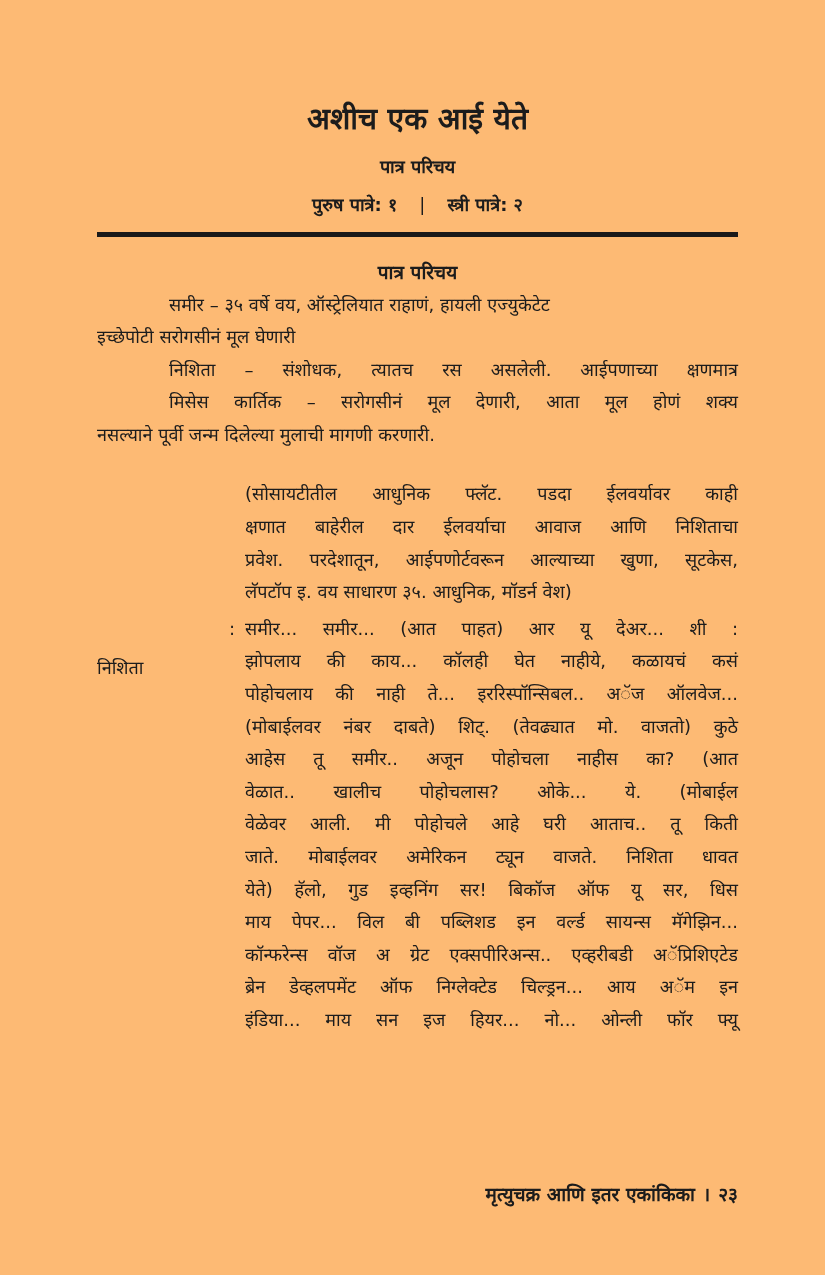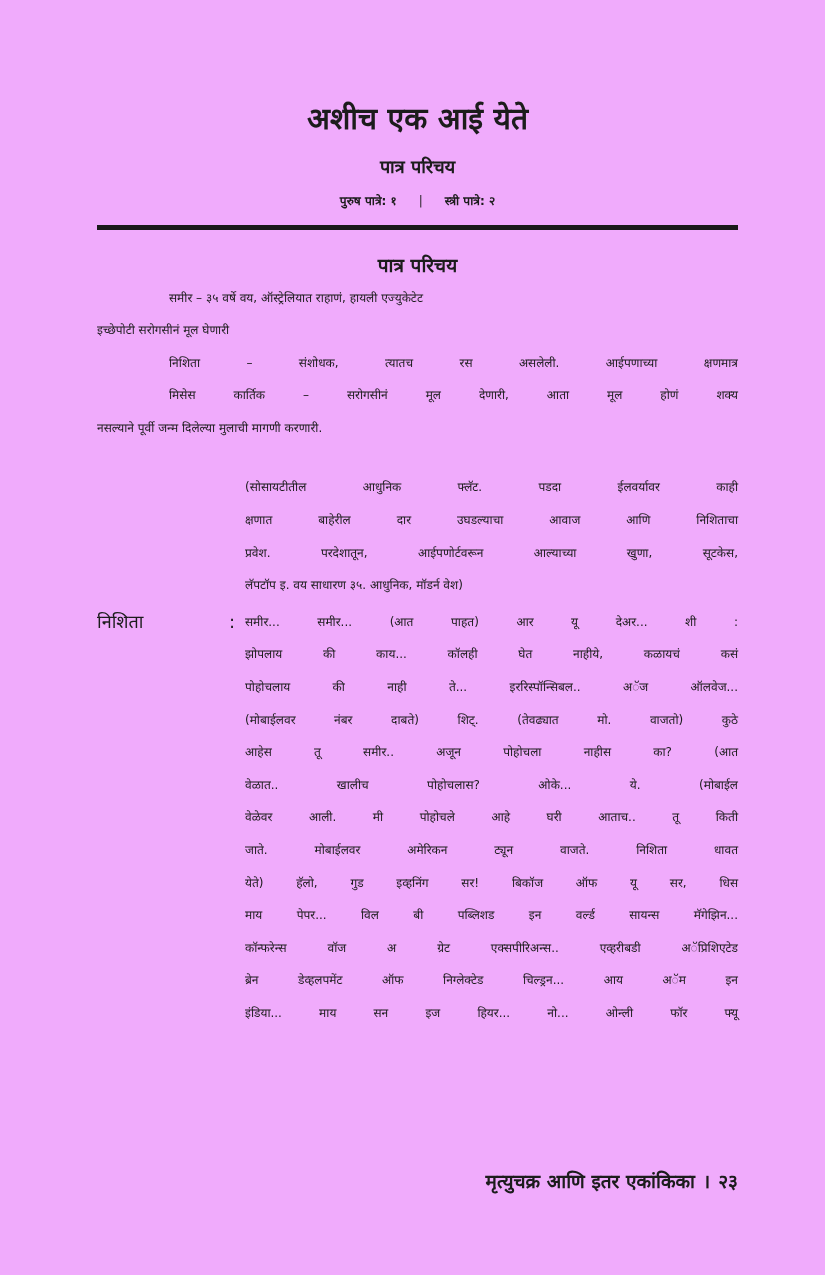--- a/index.html
+++ b/index.html
@@ -1,20 +1,20 @@
 <!DOCTYPE html>
 <html><head>
 <meta charset="utf-8">
 <style>
   html, body { margin: 0; padding: 0; background: #e8e8e8; }
   .page {
     width: 825px;
     height: 1275px;
     margin: 0 auto;
-    background: #f0abfc;
+    background: #fdba74;
     color: #1c1c1c;
     font-family: "DejaVu Sans", sans-serif;
     position: relative;
     box-sizing: border-box;
     padding: 100px 87px 0 97px;
     overflow: hidden;
   }
   .col { width: 641px; }
 
   .title {
@@ -25,72 +25,73 @@
     margin: 0 0 16px 0;
   }
   .subtitle {
     text-align: center;
     font-size: 18px;
     font-weight: bold;
     margin: 0 0 14px 0;
   }
   .cast-count-line {
     text-align: center;
-    font-size: 12px;
+    font-size: 18px;
     font-weight: bold;
     margin: 0 0 16px 0;
   }
   .cast-count-line .sep { margin: 0 22px; font-weight: normal; }
 
   .rule {
     height: 5px;
     background: #1a1a1a;
     margin: 0 0 22px 0;
   }
 
   .section-heading {
     text-align: center;
     font-size: 19px;
     font-weight: bold;
     margin: 0 0 4px 0;
   }
 
-  .bodytext { font-size: 12px; line-height: 32.6px; }
+  .bodytext { font-size: 18px; line-height: 32.6px; }
 
   .line { text-align: left; }
   .line.j { text-align: justify; text-align-last: justify; }
   .line.ind { text-indent: 72px; }
 
   .stage-block {
     margin-left: 148px;
     margin-top: 27px;
   }
 
   .dialogue-row {
     display: flex;
     margin-top: 4px;
   }
   .speaker {
     width: 132px;
     flex: none;
     font-size: 18px;
     line-height: 32.6px;
+    margin-top: 39px;
   }
   .colon {
     width: 16px;
     flex: none;
     font-size: 18px;
     line-height: 32.6px;
   }
   .dlg-lines { flex: 1; min-width: 0; }
 
   .footer {
     position: absolute;
     right: 87px;
-    bottom: 81px;
+    bottom: 68px;
     font-size: 19px;
     font-weight: bold;
     text-align: left;
   }
   .footer .sep { margin: 0 8px; }
 </style>
 </head>
 <body>
 
 <div class="page">
@@ -111,21 +112,21 @@
     <div class="bodytext">
         <div class="line ind">समीर – ३५ वर्षे वय, ऑस्ट्रेलियात राहाणं, हायली एज्युकेटेट</div>
         <div class="line">इच्छेपोटी सरोगसीनं मूल घेणारी</div>
         <div class="line j ind">निशिता – संशोधक, त्यातच रस असलेली. आईपणाच्या क्षणमात्र</div>
         <div class="line j ind">मिसेस कार्तिक – सरोगसीनं मूल देणारी, आता मूल होणं शक्य</div>
         <div class="line">नसल्याने पूर्वी जन्म दिलेल्या मुलाची मागणी करणारी.</div>
       </div>
 
     <div class="bodytext stage-block">
         <div class="line j">(सोसायटीतील आधुनिक फ्लॅट. पडदा ईलवर्यावर काही</div>
-        <div class="line j">क्षणात बाहेरील दार उघडल्याचा आवाज आणि निशिताचा</div>
+        <div class="line j">क्षणात बाहेरील दार ईलवर्याचा आवाज आणि निशिताचा</div>
         <div class="line j">प्रवेश. परदेशातून, आईपणोर्टवरून आल्याच्या खुणा, सूटकेस,</div>
         <div class="line">लॅपटॉप इ. वय साधारण ३५. आधुनिक, मॉडर्न वेश)</div>
       </div>
 
     <div class="dialogue-row">
       <div class="speaker">निशिता</div>
       <div class="colon">:</div>
       <div class="dlg-lines bodytext">
           <div class="line j">समीर... समीर... (आत पाहत) आर यू देअर... शी :</div>
           <div class="line j">झोपलाय की काय... कॉलही घेत नाहीये, कळायचं कसं</div>

